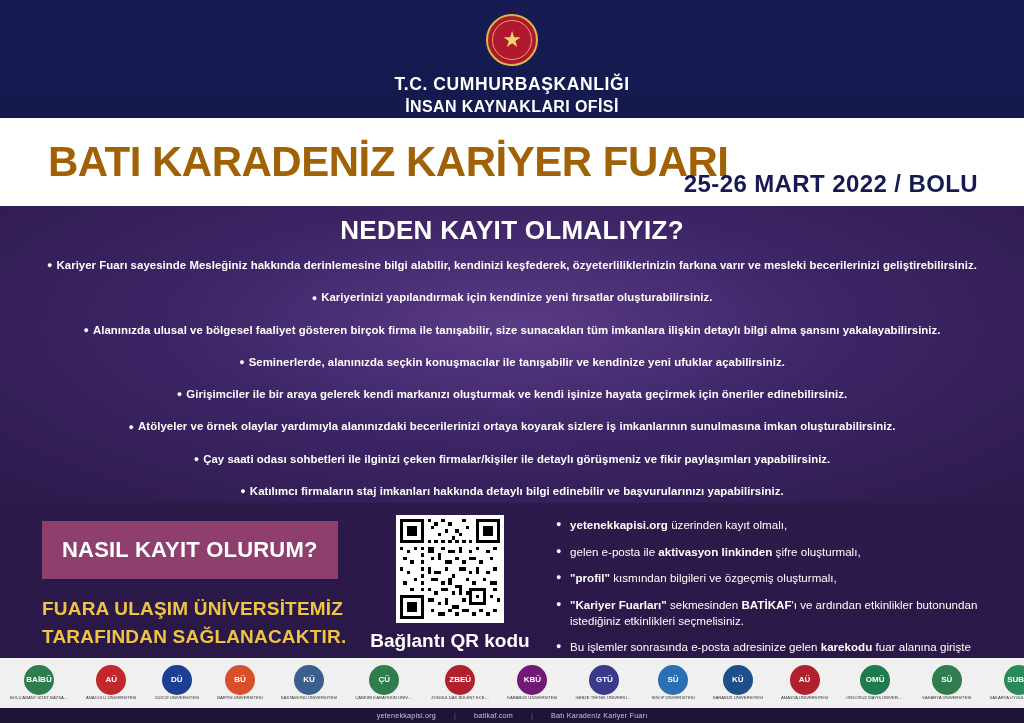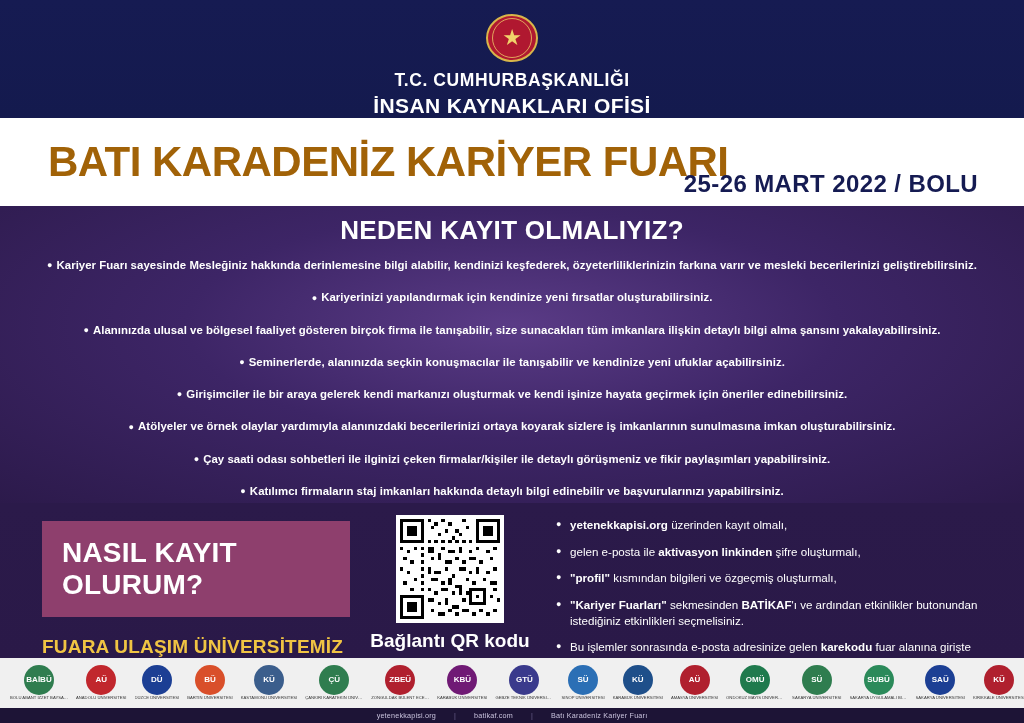--- a/index.html
+++ b/index.html
@@ -57,21 +57,21 @@
   .hdr-line1 {
     margin-top: 8px;
     color: #ffffff;
     font-size: 17.5px;
     font-weight: bold;
     letter-spacing: .6px;
   }
   .hdr-line2 {
     margin-top: 3px;
     color: #ffffff;
-    font-size: 21px;
+    font-size: 16px;
     font-weight: bold;
     letter-spacing: .4px;
   }
 
   
   .title-band {
     height: 88px;
     background: #ffffff;
     position: relative;
     display: flex;
@@ -143,21 +143,21 @@
   }
   .reg-left {
     width: 330px;
     padding-left: 22px;
     padding-top: 8px;
   }
   .reg-badge {
     display: inline-block;
     background: #8e3f6d;
     color: #ffffff;
-    font-size: 28px;
+    font-size: 22px;
     font-weight: bold;
     padding: 16px 20px;
     letter-spacing: .2px;
   }
   .reg-note {
     margin-top: 16px;
     color: #f0c443;
     font-size: 19px;
     font-weight: bold;
     line-height: 1.45;
@@ -204,21 +204,21 @@
   .reg-right b { font-weight: bold; }
 
   
   .logos {
     position: relative;
     height: 50px;
     background: #f0f0f0;
     display: flex;
     align-items: center;
     padding: 0 8px;
-    gap: 4px;
+    gap: 14px;
   }
   .logo {
     flex: 0 0 auto;
     height: 44px;
     display: flex;
     flex-direction: column;
     align-items: center;
     justify-content: center;
     padding: 0 2px;
   }

